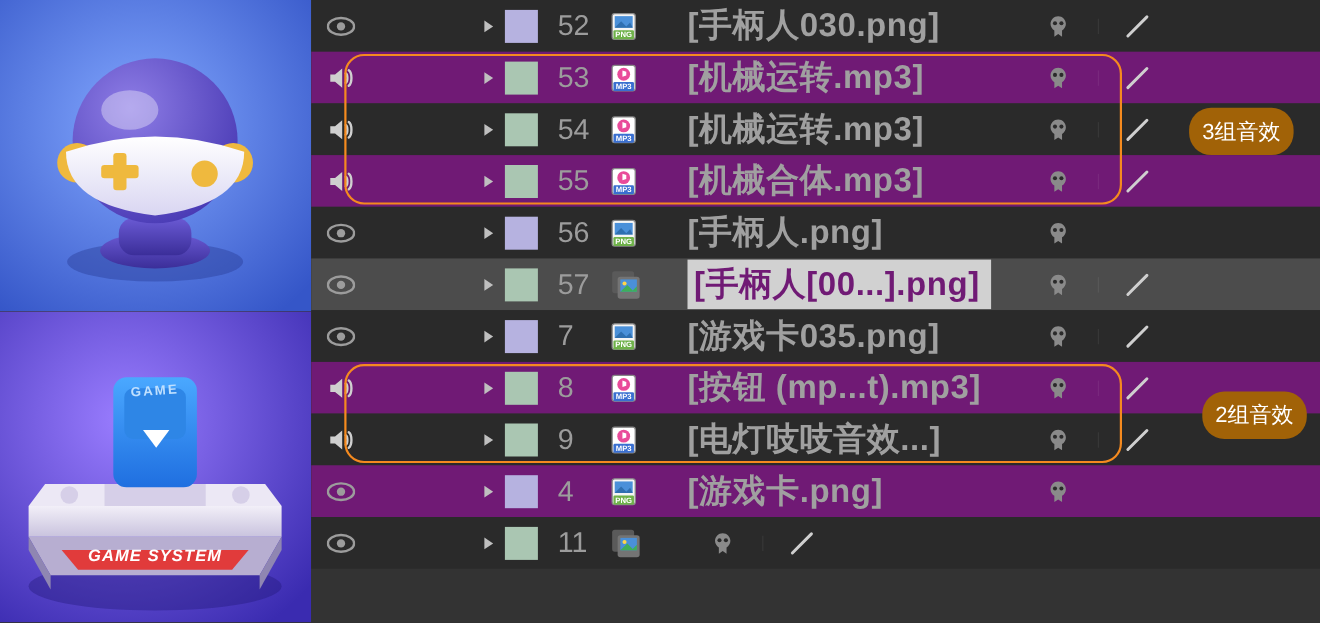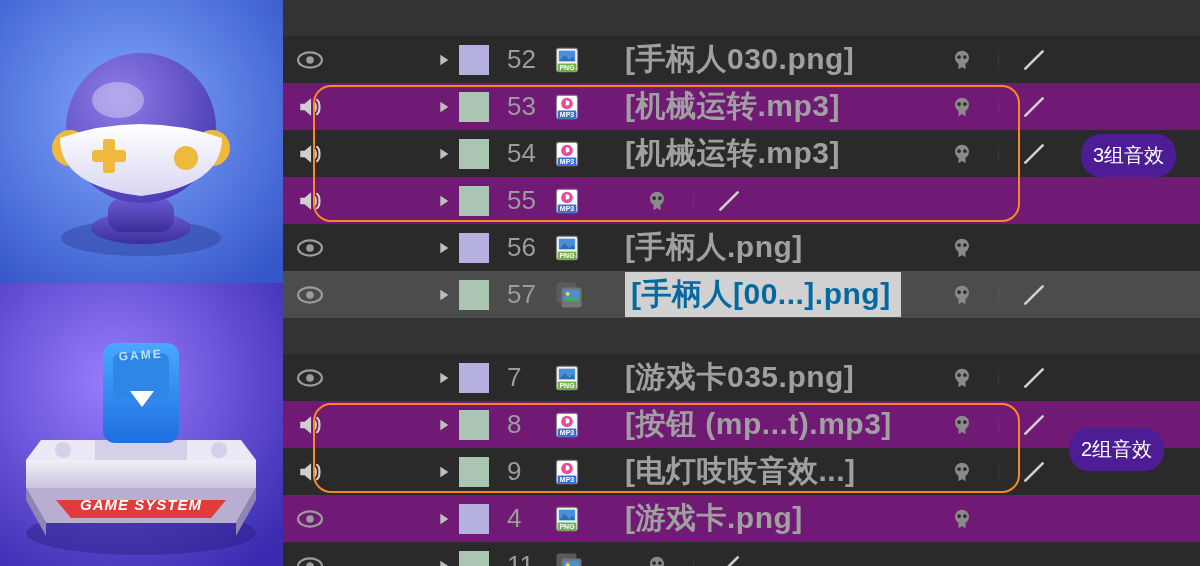--- a/index.html
+++ b/index.html
@@ -6,21 +6,21 @@
   html, body { width: 1200px; height: 566px; overflow: hidden; font-family: "Helvetica Neue", Arial, "PingFang SC", "Microsoft YaHei", sans-serif; background: #333; }
   .root { display: flex; width: 1200px; height: 566px; }
 
   
   .thumb-col { width: 283px; height: 566px; display: flex; flex-direction: column; }
   .thumb { flex: 1; position: relative; overflow: hidden; }
   .thumb svg { width: 100%; height: 100%; display: block; }
 
   
   .layers { flex: 1; position: relative; }
-  .panel { position: relative; margin-top: 36px; }
+  .panel { position: relative; }
   .row { height: 47px; display: flex; align-items: center; position: relative; color: #b9b9b9; }
   .row.dark   { background: #2a2a2a; }
   .row.darker { background: #701a75; }
   .row.sel    { background: #4c4c4c; }
 
   
   .vis { width: 54px; display: flex; align-items: center; justify-content: center; }
 
   
   .lockcol { width: 52px; }
@@ -35,29 +35,29 @@
   .swatch { width: 30px; height: 30px; }
   .sw-lavender { background: #b6b2e0; }
   .sw-sage     { background: #aac6b2; }
 
   
   .num { width: 60px; text-align: left; padding-left: 18px; font-size: 26px; color: #9c9c9c; }
   .ftgap { width: 72px; display: flex; align-items: center; justify-content: flex-start; padding-left: 4px; }
 
   
   .name { flex: 1; font-size: 30px; font-weight: 600; letter-spacing: 0.5px; color: #a0a0a0; padding-left: 4px; }
-  .name.sel { background: #d1d1d1; color: #0369a1; padding: 2px 10px 2px 6px; flex: 0 0 auto; }
+  .name.sel { background: #d1d1d1; color: #701a75; padding: 2px 10px 2px 6px; flex: 0 0 auto; }
   .name-sel-wrap { padding-left: 4px; }
   .parentcol { width: 72px; display: flex; align-items: center; justify-content: center; }
   .blendcol  { width: 72px; display: flex; align-items: center; justify-content: center; position: relative; }
   .blendcol::before { content: ""; position: absolute; left: 0; top: 6px; bottom: 6px; width: 1px; background: rgba(255,255,255,0.07); }
 
   
   .hl { position: absolute; border: 2px solid #f58a1f; border-radius: 18px; pointer-events: none; }
-  .hl-label { position: absolute; background: #4c1d95; color: #fff; font-size: 20px; padding: 8px 12px; border-radius: 20px; white-space: nowrap; font-weight: 500; }
+  .hl-label { position: absolute; background: #a16207; color: #fff; font-size: 20px; padding: 8px 12px; border-radius: 20px; white-space: nowrap; font-weight: 500; }
 
   
   .i { display: block; }
 </style>
 </head>
 <body>
 
 <div class="root">
 
   <div class="thumb-col">
@@ -268,20 +268,21 @@
               <use href="#ic-tri"></use>
             </svg>
           </div>
           <div class="swatch sw-sage"></div>
           <div class="num">55</div>
           <div class="ftgap">
             <svg class="i" width="28" height="30" viewBox="0 0 24 24">
               <use href="#ic-mp3"></use>
             </svg>
           </div>
+          <div class="name">[机械合体.mp3]</div>
           <div class="parentcol">
             <svg class="i" width="28" height="28" viewBox="0 0 24 24">
               <use href="#ic-parent"></use>
             </svg>
           </div>
           <div class="blendcol">
             <svg class="i" width="26" height="26" viewBox="0 0 24 24">
               <use href="#ic-blend"></use>
             </svg>
           </div>
@@ -510,21 +511,21 @@
             </svg>
           </div>
           <div class="blendcol">
             <svg class="i" width="26" height="26" viewBox="0 0 24 24">
               <use href="#ic-blend"></use>
             </svg>
           </div>
           <div style="width:130px"></div>
         </div>
         <div class="hl" style="left:30px; right:180px; top:49px; height:90px;"></div>
-        <div class="hl-label" style="right:36px; top:74px;">2组音效</div>
+        <div class="hl-label" style="right:12px; top:74px;">2组音效</div>
       </div>
     </div>
 </div>
 
 <svg width="0" height="0" style="position:absolute">
   <defs>
     <g id="ic-eye">
       <ellipse cx="12" cy="12" rx="11" ry="7" fill="none" stroke="#9c9c9c" stroke-width="2"></ellipse>
       <circle cx="12" cy="12" r="3.5" fill="#9c9c9c"></circle>
     </g>

